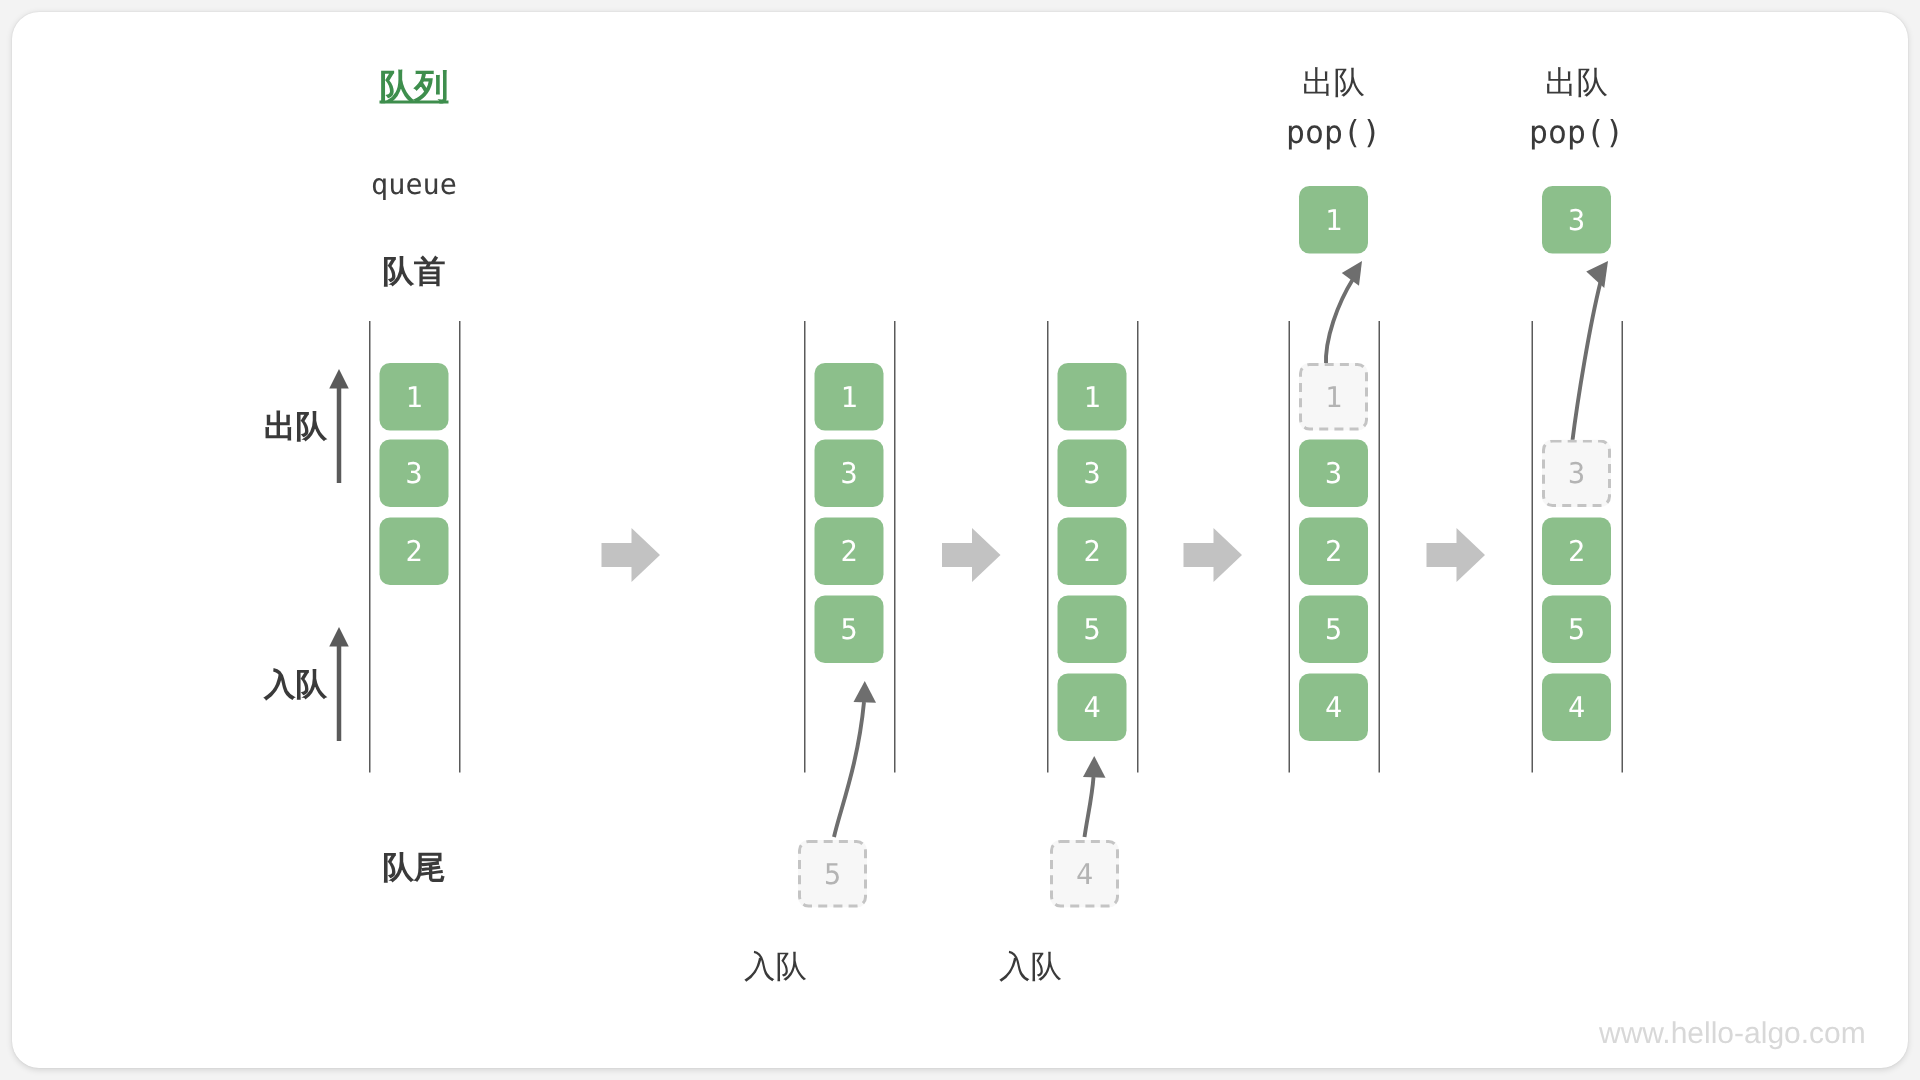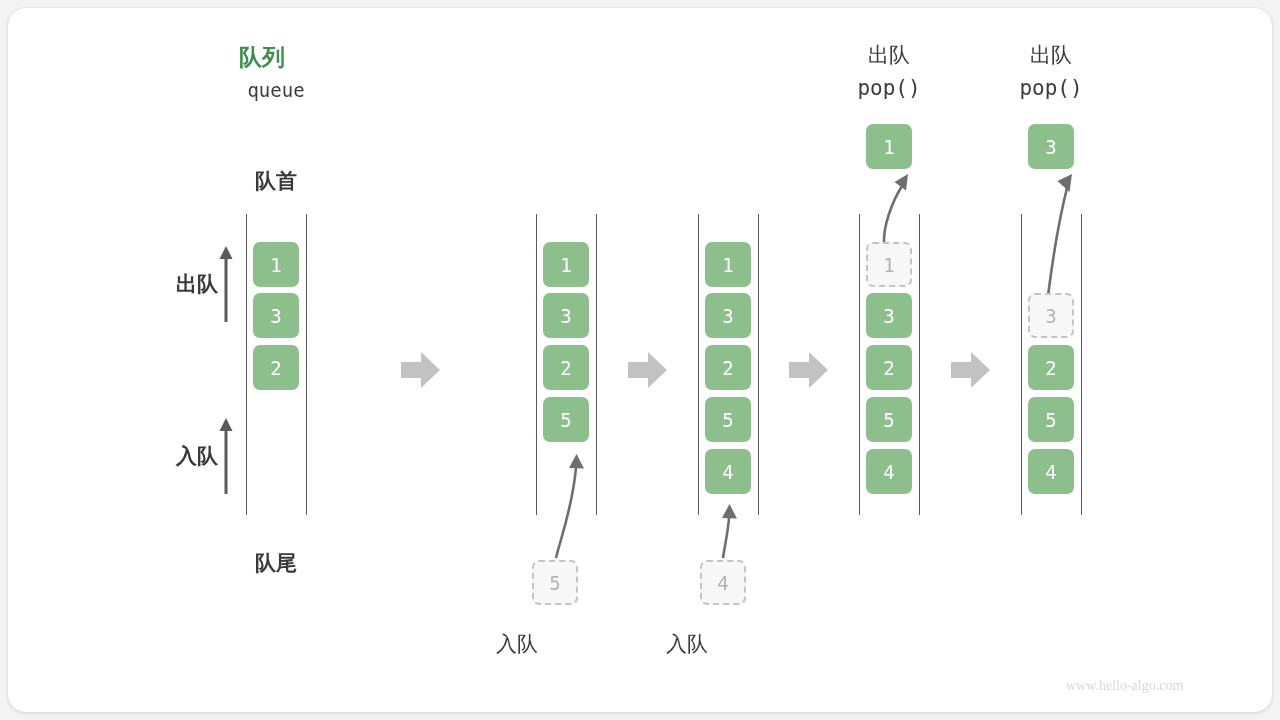--- a/index.html
+++ b/index.html
@@ -34,20 +34,21 @@
     color: #3e8e4d;
     text-align: center;
     white-space: nowrap;
   }
   .title-en {
     font-family: "DejaVu Sans Mono", "Liberation Mono", monospace;
     font-size: 19px;
     color: #3c3c3c;
     text-align: center;
     white-space: nowrap;
+    margin-top: 33px;
   }
   .label-cn-bold {
     font-family: "Liberation Sans", "DejaVu Sans", sans-serif;
     font-weight: bold;
     font-size: 21px;
     color: #3a3a3a;
     text-align: center;
     white-space: nowrap;
   }
   .op-cn {
@@ -87,37 +88,37 @@
   }
 
   
   .rail {
     width: 1px;
     background: #5a5a5a;
   }
 
   
   .watermark {
-    font-family: Liberation Serif, serif;
-    font-size: 14px;
+    font-family: Liberation Sans, sans-serif;
+    font-size: 20px;
     color: #d8d8d8;
     white-space: nowrap;
   }
   svg { overflow: visible; }
 </style>
 </head>
 <body>
 
 <div id="card">
 
-  <div class="abs title-cn" style="left:172px; top:34px; width:164px;">队列</div>
+  <div class="abs title-cn" style="left:186px; top:34px; width:164px;text-decoration:underline;">队列</div>
   <div class="abs title-en" style="left:186px; top:71px; width:164px;">queue</div>
 
   <div class="abs label-cn-bold" style="left:206px; top:159px; width:124px;">队首</div>
-  <div class="abs label-cn-bold" style="left:206px; top:541px; width:124px;">队尾</div>
+  <div class="abs label-cn-bold" style="left:206px; top:556px; width:124px;">队尾</div>
 
   <div class="abs label-cn-bold" style="left:142px; top:262px; width:68px; text-align:right;">出队</div>
   <svg class="abs" style="left:208px; top:236px;" width="22" height="80">
     <line x1="10" y1="78" x2="10" y2="12" stroke="#5a5a5a" stroke-width="3"></line>
     <polygon points="10,2 3.5,15 16.5,15" fill="#5a5a5a"></polygon>
   </svg>
 
   <div class="abs label-cn-bold" style="left:142px; top:434px; width:68px; text-align:right;">入队</div>
   <svg class="abs" style="left:208px; top:408px;" width="22" height="80">
     <line x1="10" y1="78" x2="10" y2="12" stroke="#5a5a5a" stroke-width="3"></line>

